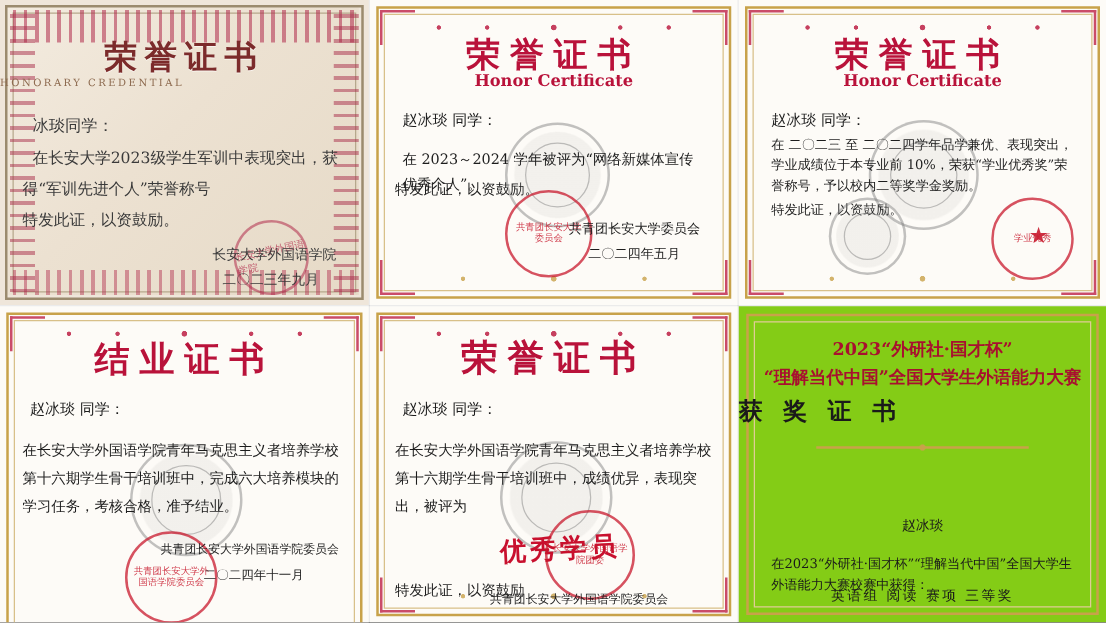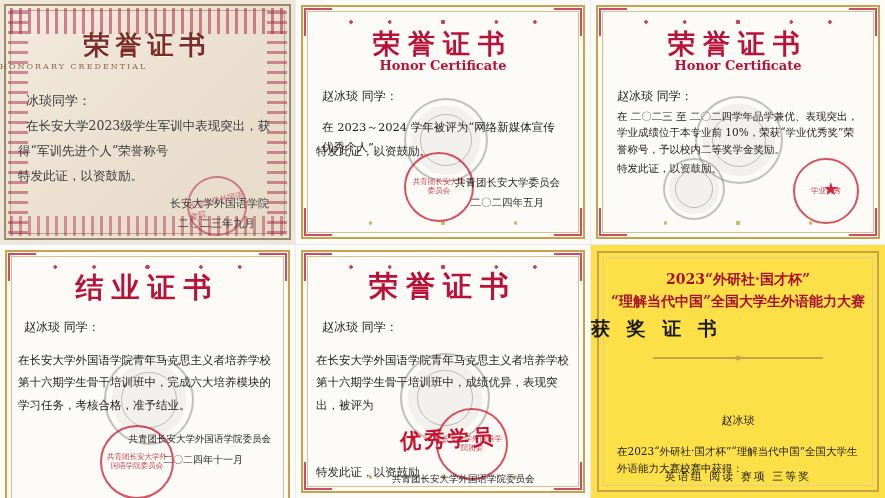--- a/index.html
+++ b/index.html
@@ -101,21 +101,21 @@
 
   
   .c2{left:296px;top:0;width:294px;height:244px;}
   
   .c3{left:591px;top:0;width:294px;height:244px;}
   
   .c4{left:0;top:245px;width:295px;height:294px;}
   
   .c5{left:296px;top:245px;width:294px;height:253px;}
   
-  .c6{left:591px;top:245px;width:294px;height:253px;background:#fde047;}
+  .c6{left:591px;top:245px;width:294px;height:253px;background:#84cc16;}
   .c6 .bd1{position:absolute;inset:6px;border:2px solid #c8a24a;}
   .c6 .bd2{position:absolute;inset:12px;border:1px solid #e0cc95;}
   .c6 .hdr1{position:absolute;left:0;right:0;top:26px;text-align:center;
       font-family:"DejaVu Serif",serif;font-weight:bold;color:#a8102f;font-size:14px;}
   .c6 .hdr2{position:absolute;left:0;right:0;top:48px;text-align:center;
       font-family:"DejaVu Serif",serif;font-weight:bold;color:#a8102f;font-size:14px;}
   .c6 .bigtitle{position:absolute;left:0;right:0;top:71px;text-align:left;
       font-family:"DejaVu Serif",serif;font-weight:bold;color:#1a1a1a;font-size:19px;letter-spacing:5px;}
   .c6 .rule{position:absolute;left:62px;right:62px;top:112px;height:2px;background:#c8a24a;}
   .c6 .ruleOrn{position:absolute;left:108px;right:108px;top:108px;height:10px;

